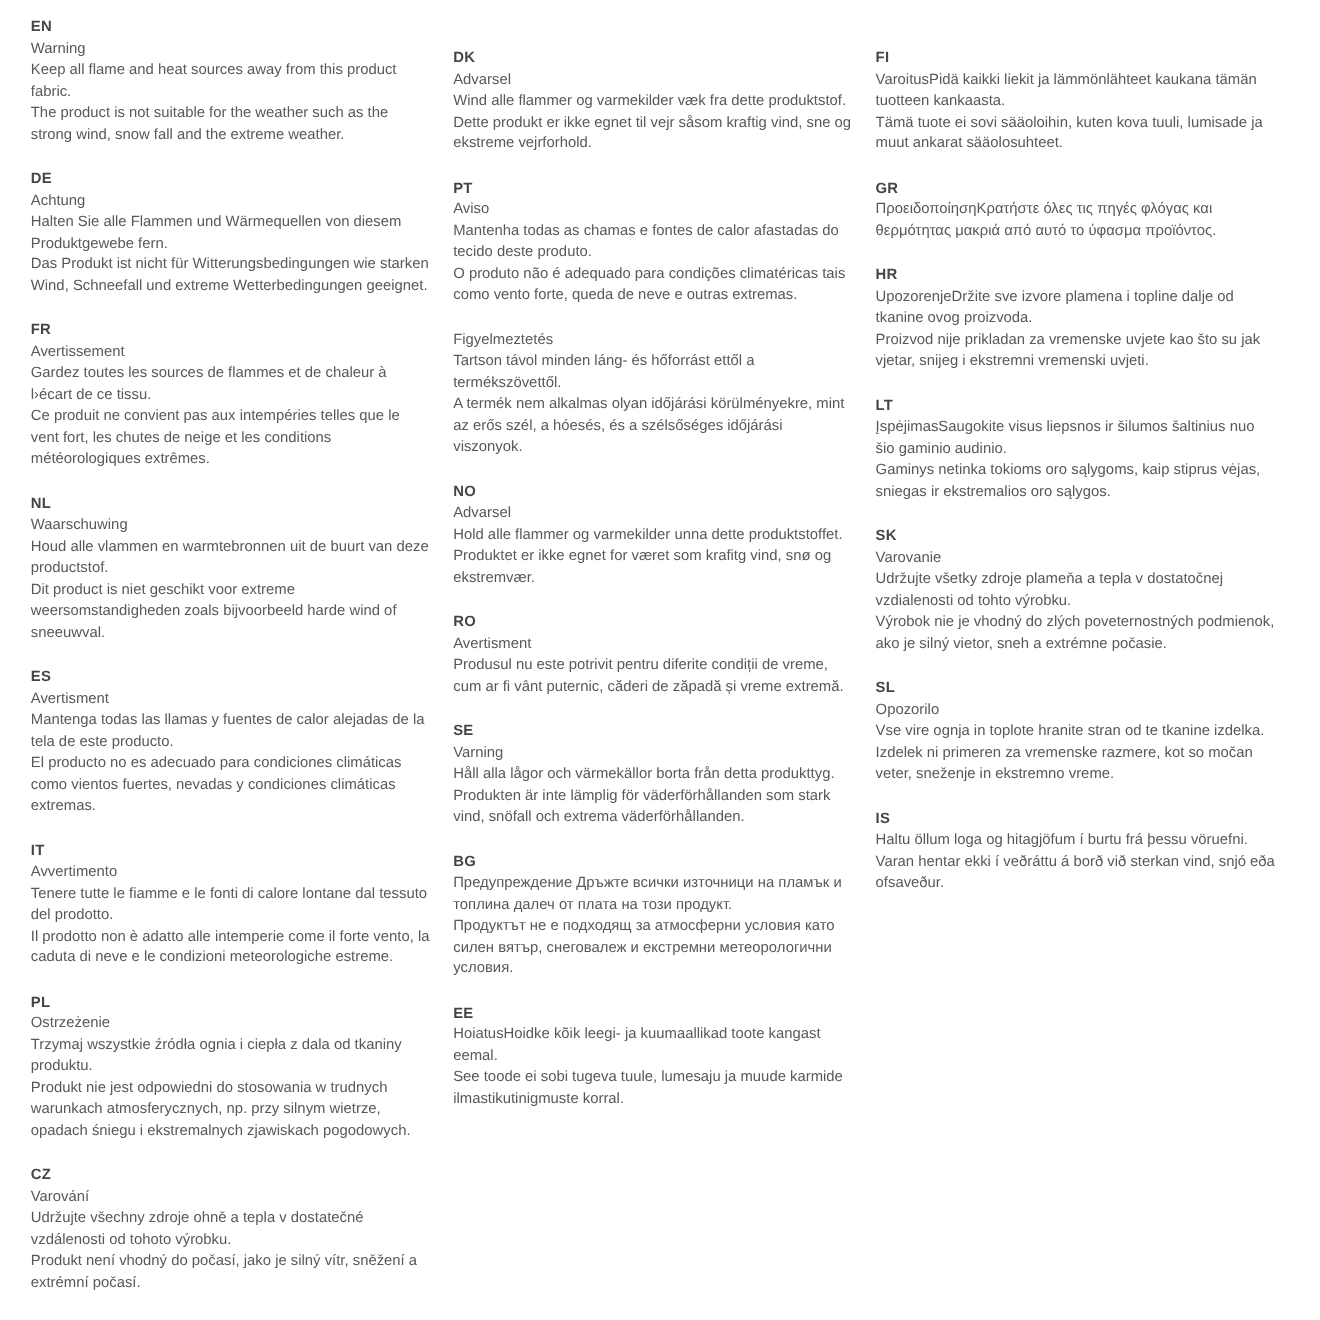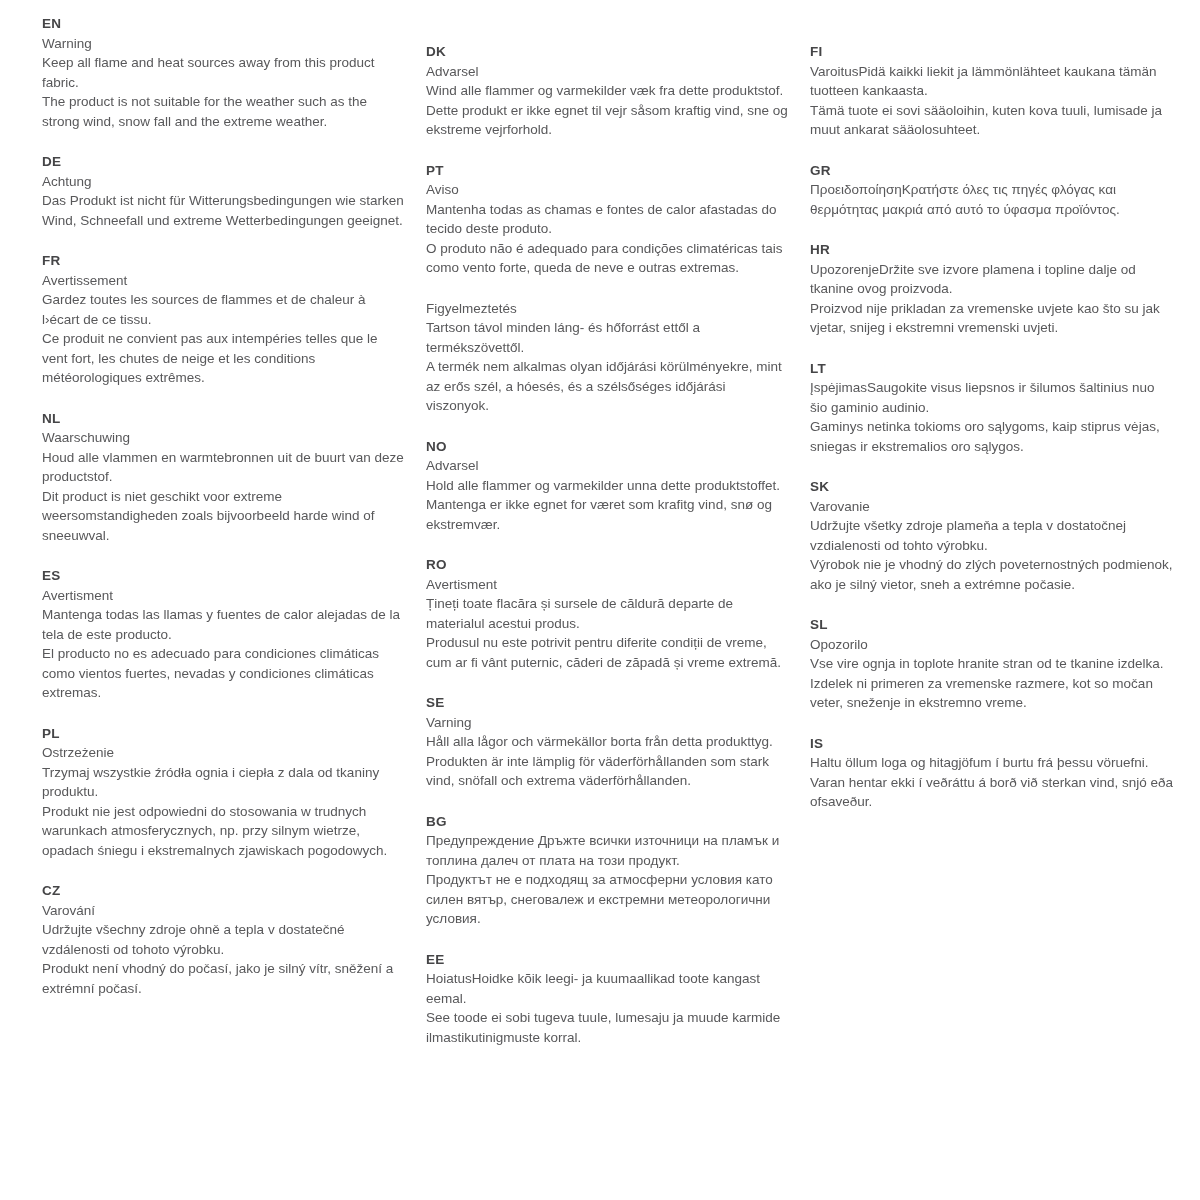--- a/index.html
+++ b/index.html
@@ -10,21 +10,21 @@
   body {
     width: 1200px;
     height: 1200px;
     font-family: "Liberation Sans", sans-serif;
     color: #58585a;
     overflow: hidden;
   }
   .page {
     display: flex;
     align-items: flex-start;
-    padding: 14px 24px 0 42px;
+    padding: 14px 24px 0 28px;
     box-sizing: border-box;
     width: 992px;
   }
   .col {
     width: 364px;
     flex: 0 0 364px;
   }
   .col + .col {
     margin-left: 20px;
     margin-top: 28px;
@@ -57,39 +57,46 @@
   <div class="col">
       <div class="section">
         <h3>EN</h3>
         <p>Warning</p>
         <p>Keep all flame and heat sources away from this product fabric.</p>
         <p>The product is not suitable for the weather such as the strong wind, snow fall and the extreme weather.</p>
       </div>
       <div class="section">
         <h3>DE</h3>
         <p>Achtung</p>
+        <p>Halten Sie alle Flammen und Wärmequellen von diesem Produktgewebe fern.</p>
         <p>Das Produkt ist nicht für Witterungsbedingungen wie starken Wind, Schneefall und extreme Wetterbedingungen geeignet.</p>
       </div>
       <div class="section">
         <h3>FR</h3>
         <p>Avertissement</p>
         <p>Gardez toutes les sources de flammes et de chaleur à l›écart de ce tissu.</p>
         <p>Ce produit ne convient pas aux intempéries telles que le vent fort, les chutes de neige et les conditions météorologiques extrêmes.</p>
       </div>
       <div class="section">
         <h3>NL</h3>
         <p>Waarschuwing</p>
         <p>Houd alle vlammen en warmtebronnen uit de buurt van deze productstof.</p>
         <p>Dit product is niet geschikt voor extreme weersomstandigheden zoals bijvoorbeeld harde wind of sneeuwval.</p>
       </div>
       <div class="section">
         <h3>ES</h3>
         <p>Avertisment</p>
         <p>Mantenga todas las llamas y fuentes de calor alejadas de la tela de este producto.</p>
         <p>El producto no es adecuado para condiciones climáticas como vientos fuertes, nevadas y condiciones climáticas extremas.</p>
+      </div>
+      <div class="section">
+        <h3>IT</h3>
+        <p>Avvertimento</p>
+        <p>Tenere tutte le fiamme e le fonti di calore lontane dal tessuto del prodotto.</p>
+        <p>Il prodotto non è adatto alle intemperie come il forte vento, la caduta di neve e le condizioni meteorologiche estreme.</p>
       </div>
       <div class="section">
         <h3>PL</h3>
         <p>Ostrzeżenie</p>
         <p>Trzymaj wszystkie źródła ognia i ciepła z dala od tkaniny produktu.</p>
         <p>Produkt nie jest odpowiedni do stosowania w trudnych warunkach atmosferycznych, np. przy silnym wietrze, opadach śniegu i ekstremalnych zjawiskach pogodowych.</p>
       </div>
       <div class="section">
         <h3>CZ</h3>
         <p>Varování</p>
@@ -112,26 +119,25 @@
       </div>
       <div class="section">
         <p>Figyelmeztetés</p>
         <p>Tartson távol minden láng- és hőforrást ettől a termékszövettől.</p>
         <p>A termék nem alkalmas olyan időjárási körülményekre, mint az erős szél, a hóesés, és a szélsőséges időjárási viszonyok.</p>
       </div>
       <div class="section">
         <h3>NO</h3>
         <p>Advarsel</p>
         <p>Hold alle flammer og varmekilder unna dette produktstoffet.</p>
-        <p>Mantenga er ikke egnet for været som krafitg vind, snø og ekstremvær.</p>
+        <p>Produktet er ikke egnet for været som krafitg vind, snø og ekstremvær.</p>
       </div>
       <div class="section">
         <h3>RO</h3>
         <p>Avertisment</p>
-        <p>Țineți toate flacăra și sursele de căldură departe de materialul acestui produs.</p>
         <p>Produsul nu este potrivit pentru diferite condiții de vreme, cum ar fi vânt puternic, căderi de zăpadă și vreme extremă.</p>
       </div>
       <div class="section">
         <h3>SE</h3>
         <p>Varning</p>
         <p>Håll alla lågor och värmekällor borta från detta produkttyg.</p>
         <p>Produkten är inte lämplig för väderförhållanden som stark vind, snöfall och extrema väderförhållanden.</p>
       </div>
       <div class="section">
         <h3>BG</h3>

